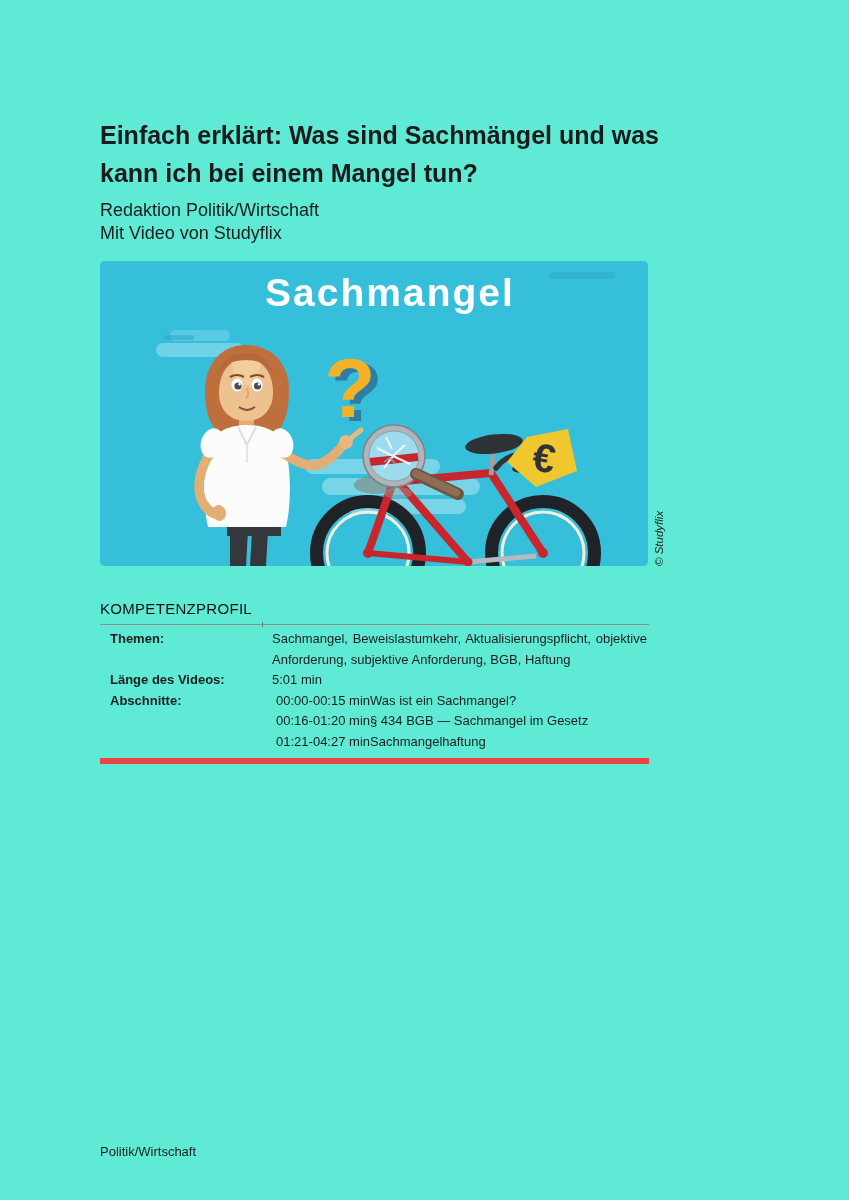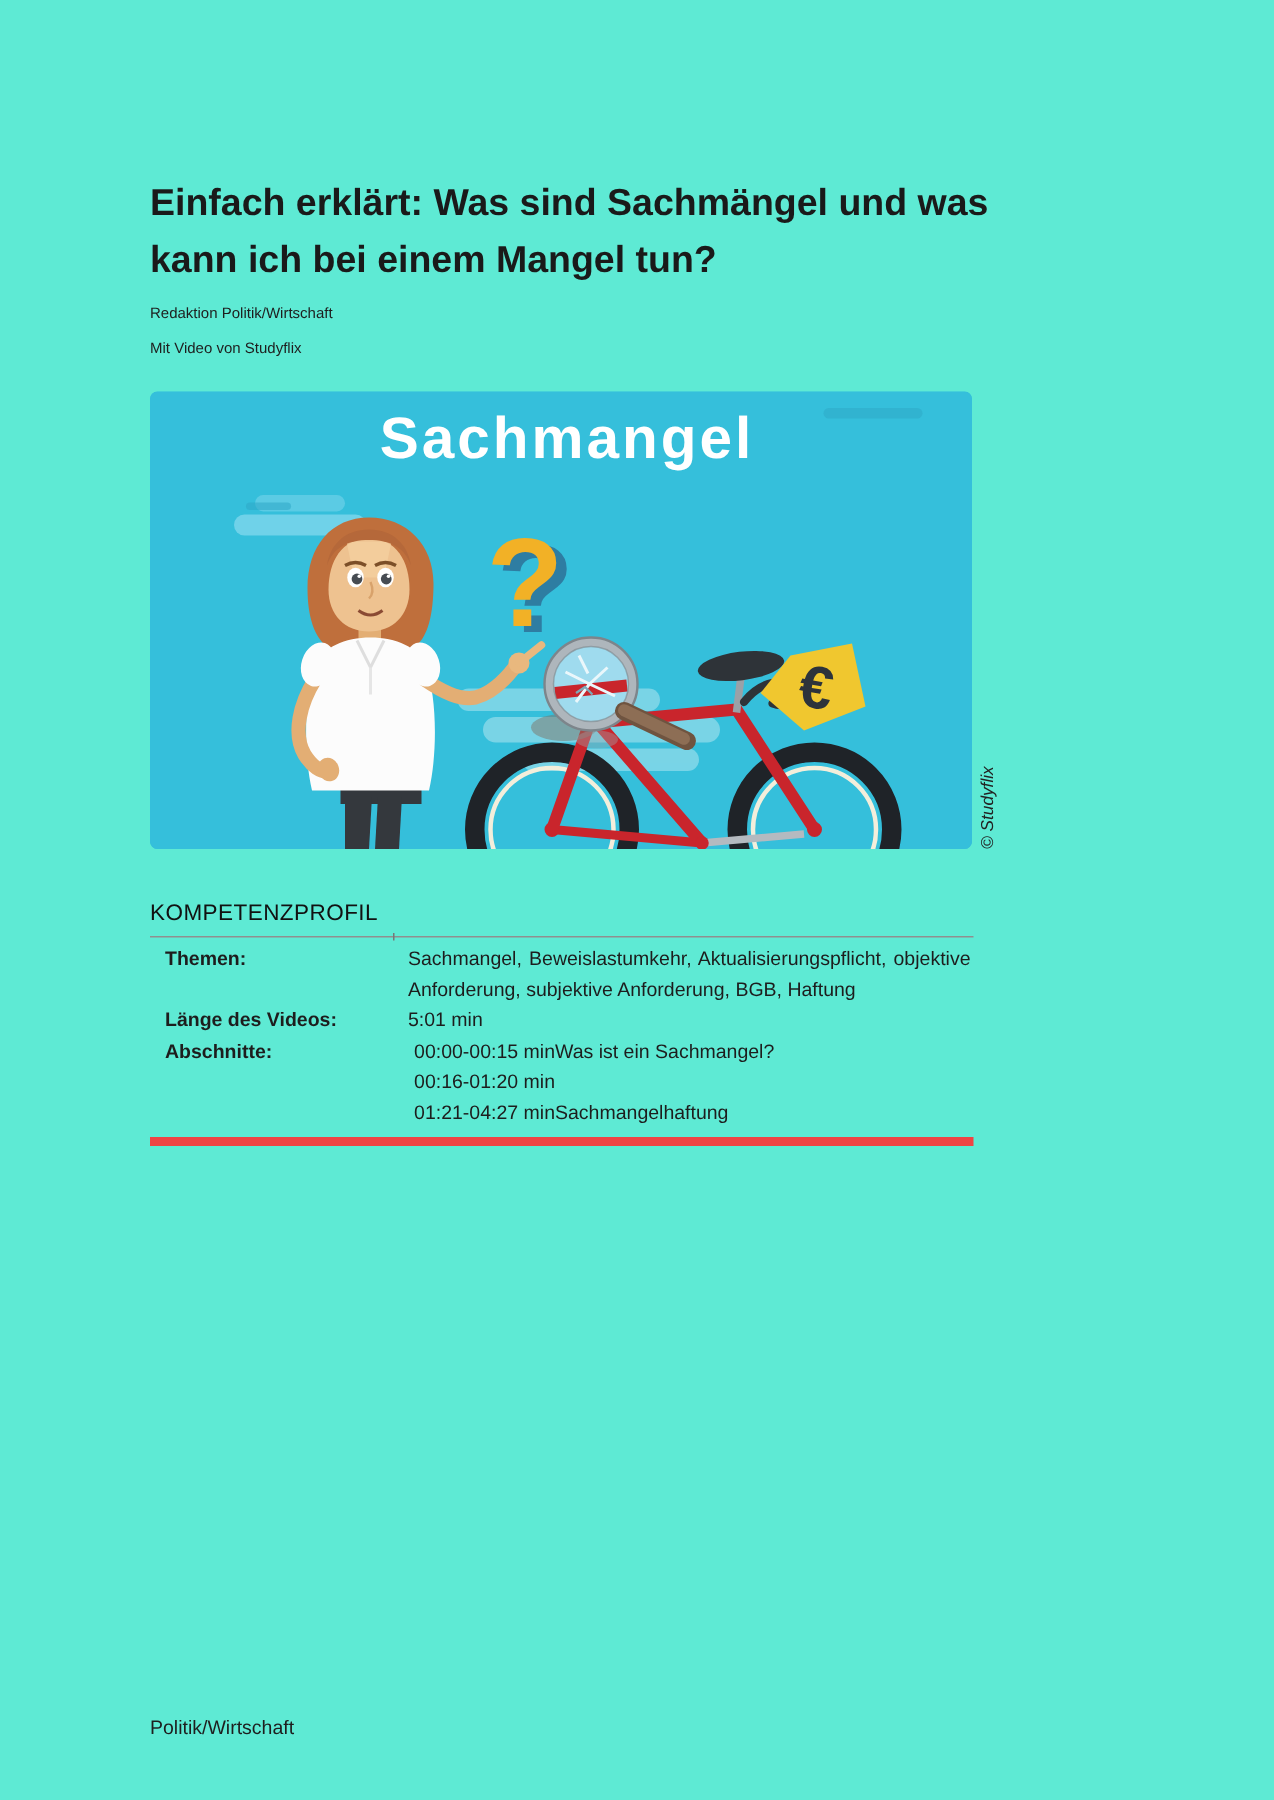--- a/index.html
+++ b/index.html
@@ -4,28 +4,28 @@
 <style>
   html,body { margin:0; padding:0; background:#ffffff; }
   .page {
     position:relative; width:849px; height:1200px; background:#5eead4;
     font-family:"Liberation Sans", sans-serif; color:#1d1d1d; overflow:hidden;
   }
   .doc-title {
     position:absolute; left:100px; top:116px; width:592px;
     font-size:25px; font-weight:700; line-height:38px; color:#1a1a1a;
   }
-  .bylines { position:absolute; left:100px; top:199px; font-size:10px; line-height:22.5px; color:#1e1e1e; }
+  .bylines { position:absolute; left:100px; top:199px; font-size:18px; line-height:22.5px; color:#1e1e1e; }
   .hero {
     position:absolute; left:100px; top:261px; width:548px; height:305px;
     border-radius:5px; overflow:hidden; background:#35bfdb;
   }
   .hero svg { position:absolute; left:0; top:0; display:block; }
   .hero-caption {
-    position:absolute; left:4px; top:10px; width:100%; text-align:center;
+    position:absolute; left:16px; top:10px; width:100%; text-align:center;
     font-size:39px; font-weight:700; letter-spacing:2px; color:#ffffff;
   }
   .credit {
     position:absolute; left:653px; top:566px; transform:rotate(-90deg); transform-origin:0 0;
     font-size:11.5px; font-style:italic; color:#222; white-space:nowrap;
   }
   .profile-heading {
     position:absolute; left:100px; top:600px; font-size:15px; font-weight:400;
     letter-spacing:0.3px; color:#111;
   }
@@ -186,20 +186,21 @@
 
     <div class="prow">
       <div class="plabel">Abschnitte:</div>
       <div class="pvalue">
         <div class="seg">
           <span class="seg-time">00:00-00:15 min</span>
           <span class="seg-topic">Was ist ein Sachmangel?</span>
         </div>
         <div class="seg">
           <span class="seg-time">00:16-01:20 min</span>
+          <span class="seg-topic">§ 434 BGB — Sachmangel im Gesetz</span>
         </div>
         <div class="seg">
           <span class="seg-time">01:21-04:27 min</span>
           <span class="seg-topic">Sachmangelhaftung</span>
         </div>
       </div>
     </div>
   </div>
 
   <div class="footer">Politik/Wirtschaft</div>

